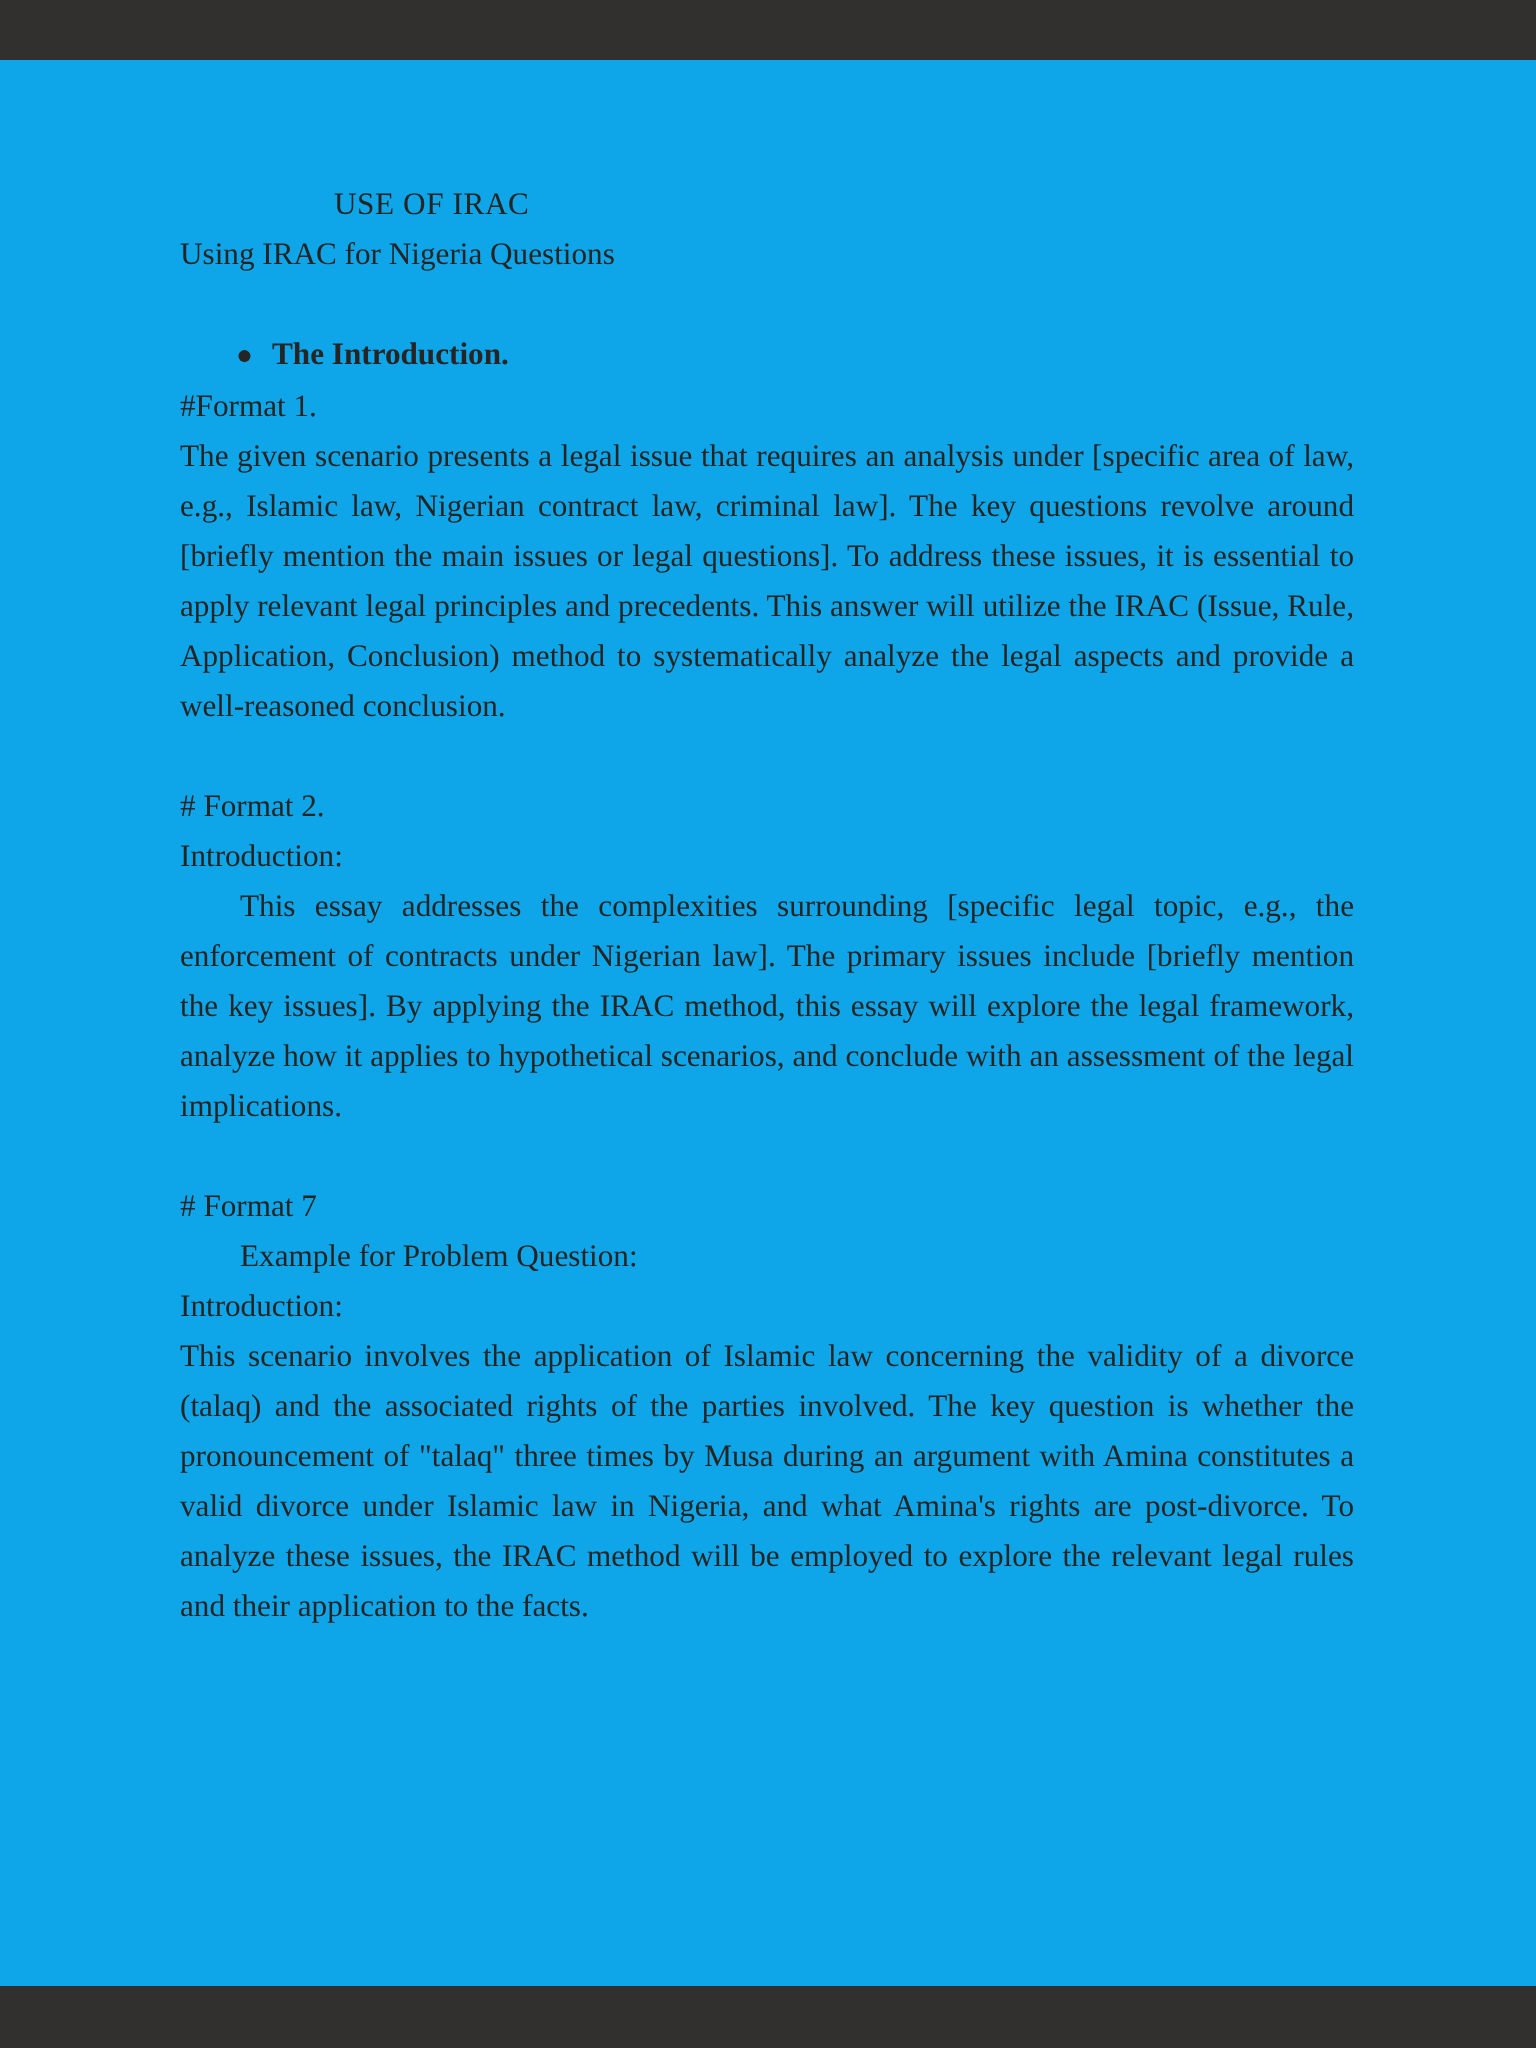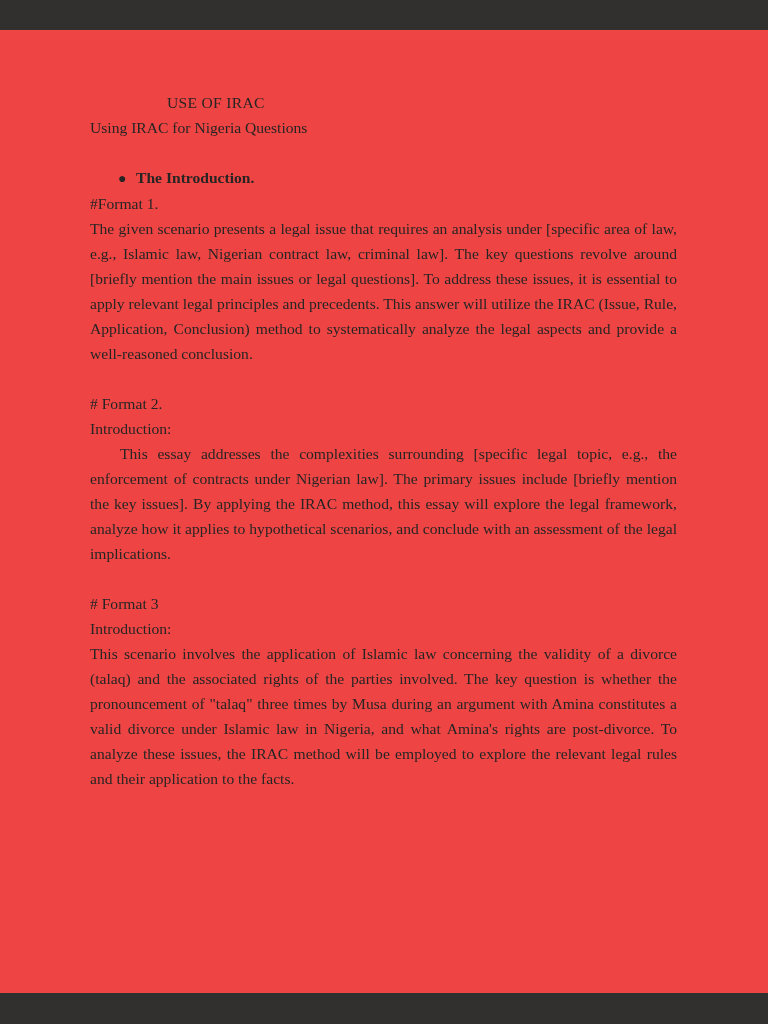--- a/index.html
+++ b/index.html
@@ -20,21 +20,21 @@
   .viewer-bar {
     width: 100%;
     height: 30px;
     background: #31302e;
     flex: 0 0 auto;
   }
   .viewer-bar.bottom { height: 31px; }
 
   .page {
     flex: 1 1 auto;
-    background: #ef4444;
+    background: #0ea5e9;
     padding: 60px 91px 0 90px;
     color: #262524;
     font-size: 15.6px;
     line-height: 25px;
   }
 
   .doc-title {
     margin-left: 77px;
     letter-spacing: 0.3px;
   }
@@ -90,22 +90,23 @@
 
   <p class="para">The given scenario presents a legal issue that requires an analysis under [specific area of law, e.g., Islamic law, Nigerian contract law, criminal law]. The key questions revolve around [briefly mention the main issues or legal questions]. To address these issues, it is essential to apply relevant legal principles and precedents. This answer will utilize the IRAC (Issue, Rule, Application, Conclusion) method to systematically analyze the legal aspects and provide a well-reasoned conclusion.</p>
 
   <p class="gap-above"># Format 2.</p>
 
 
   <p>Introduction:</p>
 
   <p class="para first-indent">This essay addresses the complexities surrounding [specific legal topic, e.g., the enforcement of contracts under Nigerian law]. The primary issues include [briefly mention the key issues]. By applying the IRAC method, this essay will explore the legal framework, analyze how it applies to hypothetical scenarios, and conclude with an assessment of the legal implications.</p>
 
-  <p class="gap-above"># Format 3</p>
+  <p class="gap-above"># Format 7</p>
 
+  <p class="indent-line">Example for Problem Question:</p>
 
   <p>Introduction:</p>
 
   <p class="para">This scenario involves the application of Islamic law concerning the validity of a divorce (talaq) and the associated rights of the parties involved. The key question is whether the pronouncement of "talaq" three times by Musa during an argument with Amina constitutes a valid divorce under Islamic law in Nigeria, and what Amina's rights are post-divorce. To analyze these issues, the IRAC method will be employed to explore the relevant legal rules and their application to the facts.</p>
 
 </div>
 
 <div class="viewer-bar bottom"></div>
 
 </body></html>

